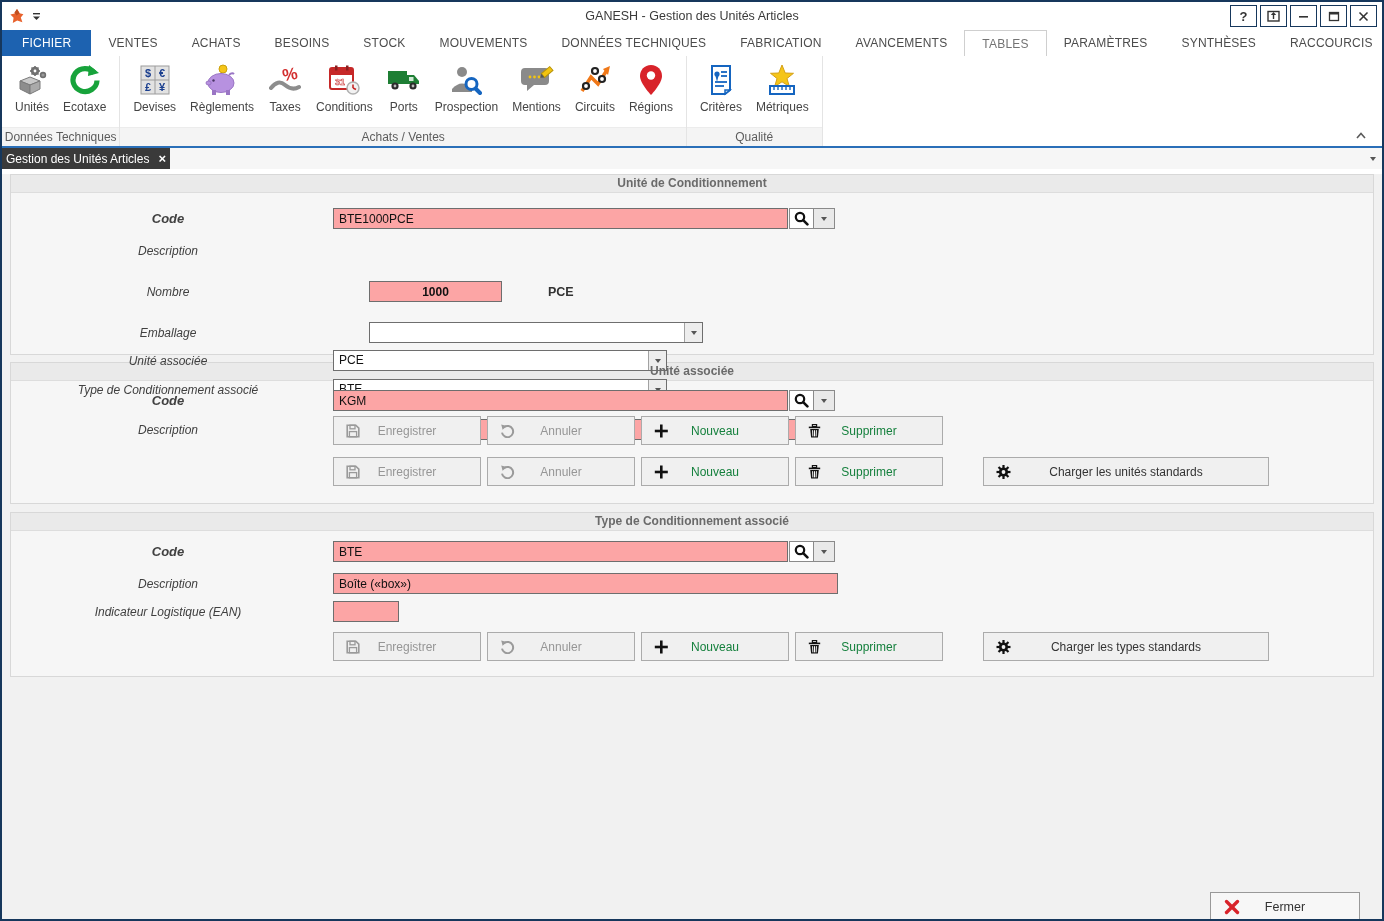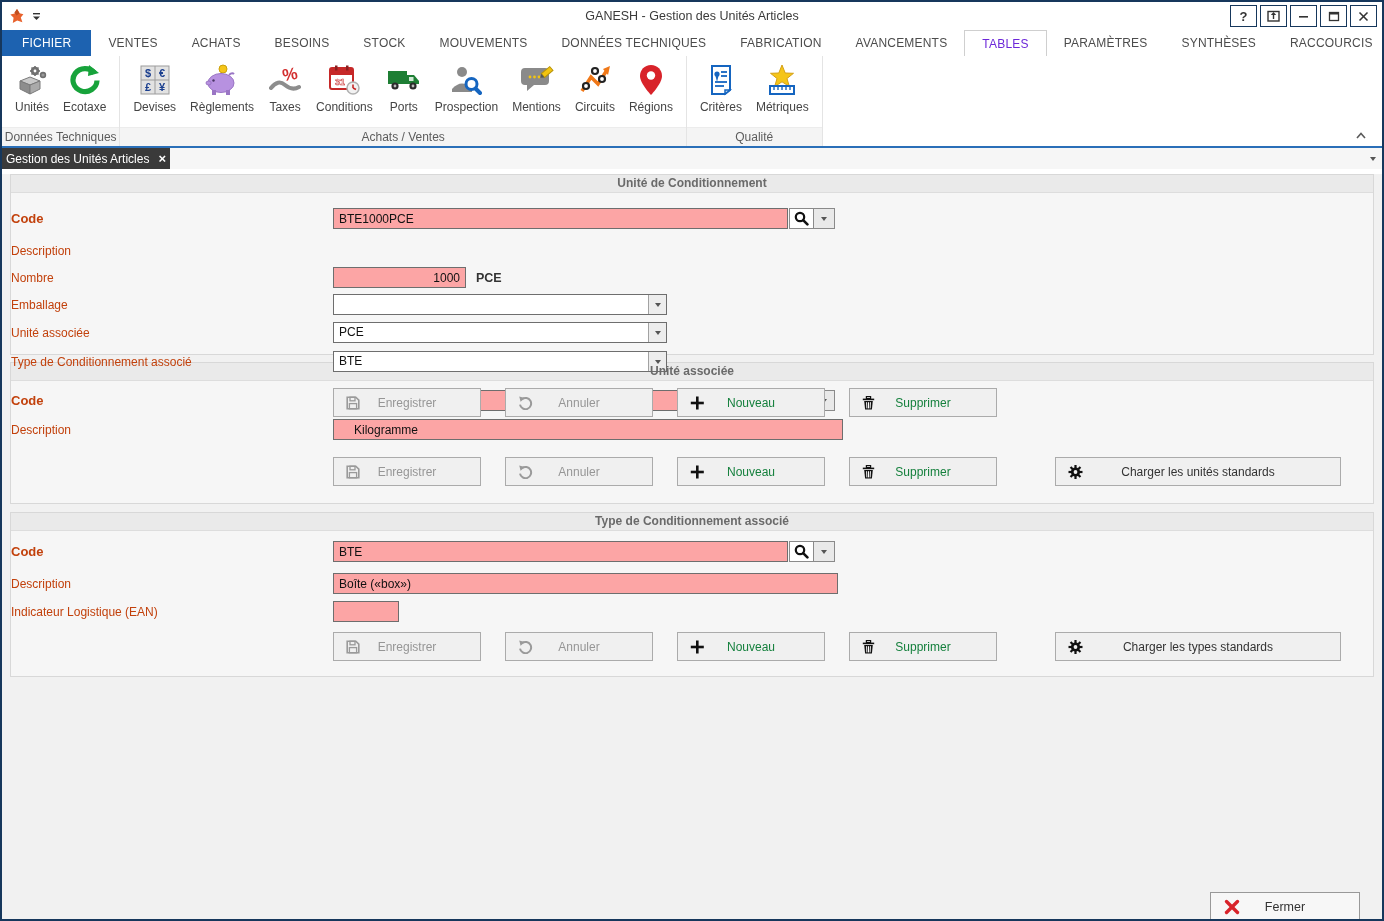--- a/index.html
+++ b/index.html
@@ -12,70 +12,70 @@
   
   .titlebar { height:28px; background:#fff; display:flex; align-items:center; position:relative; }
   .qat { display:flex; align-items:center; gap:6px; padding-left:7px; }
   .win-title { position:absolute; left:50%; transform:translateX(-50%); font-size:12.5px; color:#3a3a3a; white-space:nowrap; }
   .win-controls { margin-left:auto; display:flex; gap:3px; padding-right:5px; }
   .win-btn { width:27px; height:22px; border:1px solid #16375c; background:#fff; display:flex; align-items:center; justify-content:center; font-size:13px; font-weight:bold; color:#333; cursor:default; }
   
   .menubar { height:26px; background:#fff; display:flex; align-items:stretch; padding-left:0; }
   .menu-item { padding:0 17px; display:flex; align-items:center; font-size:12px; color:#4c4c4c; letter-spacing:.2px; white-space:nowrap; }
   .menu-item.file { background:#1d62b0; color:#fff; padding:0 20px; }
-  .menu-item.active { background:#fff; color:#6d28d9; border:1px solid #cfcfcf; border-bottom:none; }
+  .menu-item.active { background:#fff; color:#737373; border:1px solid #cfcfcf; border-bottom:none; }
   
   .ribbon { height:92px; background:#fff; border-bottom:2px solid #2a6fb8; display:flex; position:relative; }
   .rgroup { display:flex; flex-direction:column; border-right:1px solid #e4e4e4; }
   .rgroup-items { flex:1; display:flex; align-items:flex-start; padding:5px 6px 0 6px; }
   .ritem { display:flex; flex-direction:column; align-items:center; padding:1px 7px 0 7px; cursor:default; }
   .ritem .ric { width:34px; height:36px; display:flex; align-items:center; justify-content:center; }
   .ritem .rlabel { font-size:12px; color:#454545; margin-top:2px; white-space:nowrap; }
   .rgroup-label { height:19px; line-height:19px; text-align:center; font-size:12px; color:#5c5c5c; background:#f4f4f4; border-top:1px solid #ececec; }
   .ribbon-collapse { position:absolute; right:12px; bottom:3px; width:18px; height:16px; display:flex; align-items:center; justify-content:center; }
   
   .tabstrip { height:21px; background:#f6f6f6; display:flex; align-items:stretch; position:relative; }
   .doc-tab { background:#3a3a3a; color:#fff; display:flex; align-items:center; gap:9px; padding:0 4px; font-size:12px; white-space:nowrap; }
   .doc-tab .tab-close { font-weight:bold; font-size:13px; color:#fff; line-height:1; }
   .strip-dd { position:absolute; right:6px; top:0; height:100%; display:flex; align-items:center; }
   
   .content { height:748px; background:#f1f1f1; position:relative; }
   .section { margin:0 8px; background:#f6f6f6; border:1px solid #d8d8d8; }
   .sec-header { height:18px; line-height:17px; background:#eaeaea; border-bottom:1px solid #ddd; text-align:center; font-size:12px; font-weight:bold; color:#6a6a6a; }
   .frow { display:flex; align-items:center; height:21px; }
-  .flabel { width:322px; text-align:left; padding-right:8px; font-size:12px; color:#c2410c; white-space:nowrap; }
+  .flabel { width:322px; text-align:center; padding-right:8px; font-size:12px; color:#404040; white-space:nowrap;font-style:italic; }
   .flabel.bold { font-weight:bold; font-size:13px; }
   input.fld { height:21px; border:1px solid #6e6e6e; background:#fca5a5; font-family:inherit; font-size:12px; color:#111; padding:0 5px; outline:none; }
   .fld-code { width:455px; }
   .fld-desc { width:505px; }
-  .fld-num { width:133px; text-align:right; }
+  .fld-num { width:133px; text-align:center;font-weight:bold; }
   .fld-ean { width:66px; }
   .suffix { margin-left:10px; font-size:12.5px; color:#333; font-weight:bold; }
   
   .searchgrp { display:flex; height:21px; margin-left:1px; }
   .search-btn { width:25px; border:1px solid #8a8a8a; background:#fff; display:flex; align-items:center; justify-content:center; }
   .search-dd { width:21px; border:1px solid #8a8a8a; border-left:none; background:#e9e9e9; display:flex; align-items:center; justify-content:center; }
   
   .combo { width:334px; height:21px; border:1px solid #6e6e6e; background:#fff; display:flex; }
   .combo-value { flex:1; font-size:12px; color:#111; line-height:19px; padding:0 5px; overflow:hidden; white-space:nowrap; }
   .combo-arrow { width:18px; background:#ededed; border-left:1px solid #a2a2a2; display:flex; align-items:center; justify-content:center; }
   .tri-down { width:0; height:0; border-left:4px solid transparent; border-right:4px solid transparent; border-top:5px solid #555; }
   .tri-down.sm { border-left-width:3px; border-right-width:3px; border-top-width:4px; }
   
-  .btnrow { display:flex; margin-left:322px; gap:24px; }
+  .btnrow { display:flex; margin-left:322px; gap:6px; }
   .abtn { width:148px; height:29px; border:1px solid #ababab; background:#f0f0f0; position:relative; display:flex; align-items:center; justify-content:center; font-size:12px; cursor:default; }
   .abtn .bic { position:absolute; left:12px; top:50%; transform:translateY(-50%); display:flex; }
   .abtn.disabled { color:#969696; }
   .abtn.enabled { color:#15803d; }
   .abtn.wide { width:286px; margin-left:34px; color:#333; }
   .fermer { position:absolute; right:22px; bottom:0; width:150px; height:30px; border:1px solid #999; background:#f7f7f7; display:flex; align-items:center; justify-content:center; font-size:12.5px; color:#333; }
   .fermer .bic { position:absolute; left:13px; top:50%; transform:translateY(-50%); display:flex; }
   
   .mt15{margin-top:15px;} .mt11{margin-top:11px;} .mt9{margin-top:9px;} .mt10{margin-top:10px;}
-  .mt8{margin-top:8px;} .mt7{margin-top:7px;} .mt6{margin-top:6px;} .mt16{margin-top:16px;} .mt17{margin-top:17px;}
+  .mt8{margin-top:8px;} .mt7{margin-top:7px;} .mt6{margin-top:20px;gap:36px;} .mt16{margin-top:16px;} .mt17{margin-top:17px;}
 </style>
 </head>
 <body>
 
 <div class="window">
 
   <div class="titlebar">
     <div class="qat">
       <svg width="17" height="17" viewBox="0 0 17 17">
         <path d="M8 1 l2.6 4.2 3.8 1 -2.6 3.4 1.6 4.6 -5.2 -1.8 -4.4 2.6 0.8 -5.2 -3.2 -3.4 4.2 -0.8 z" fill="#e8622d"></path>

